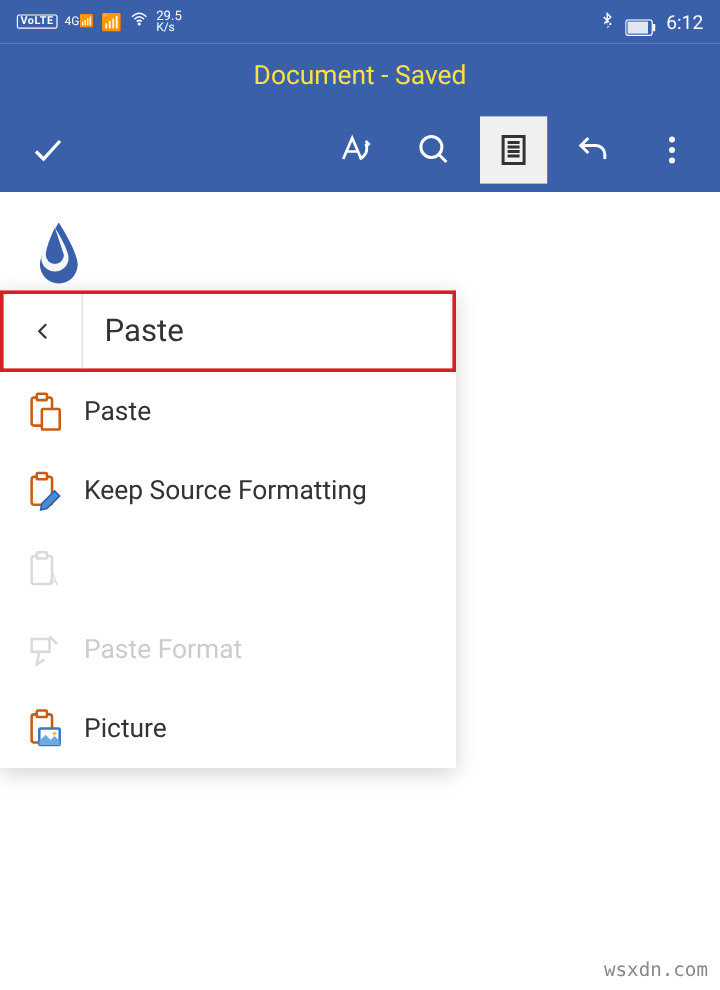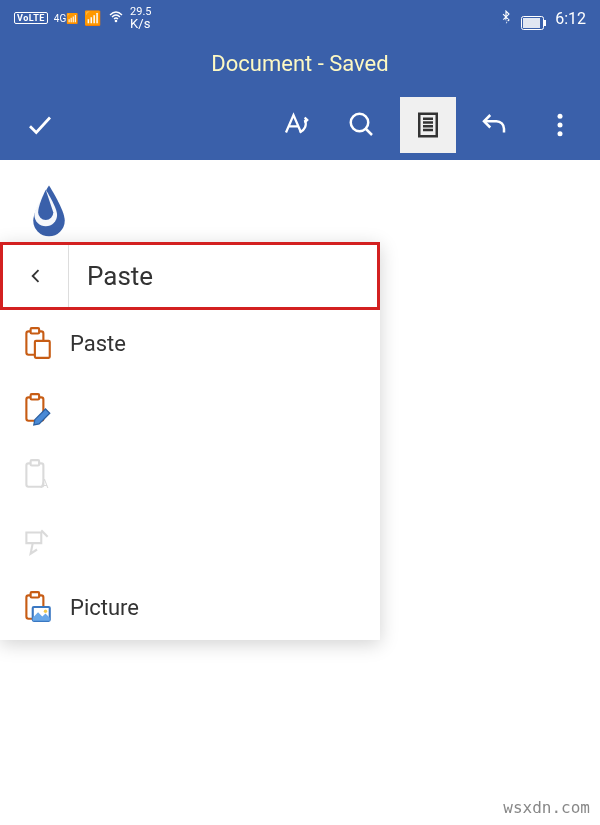--- a/index.html
+++ b/index.html
@@ -13,28 +13,28 @@
       align-items: center;
       justify-content: space-between;
       padding: 0 14px;
       font-size: 14px;
     }
     .status-left { display: flex; align-items: center; gap: 6px; }
     .volte-badge { border: 1px solid #fff; border-radius: 2px; font-size: 9px; padding: 0 2px; font-weight: bold; letter-spacing: .5px; }
     .sig-small { font-size: 10px; }
     .kbs { font-size: 11px; line-height: 1; text-align: left; }
     .kbs div:first-child { font-size: 11px; }
-    .kbs div:last-child { font-size: 13px; }
+    .kbs div:last-child { font-size: 10px; }
     .status-right { display: flex; align-items: center; gap: 8px; font-size: 16px; }
     .batt-wrap { display: flex; align-items: center; gap: 2px; margin-top: 10px; }
 
     .title-bar {
       height: 54px;
       background: #3a60aa;
-      color: #fef9c3;
+      color: #fde047;
       display: flex;
       align-items: center;
       justify-content: center;
       font-size: 22px;
     }
 
     .toolbar {
       height: 70px;
       background: #3a60aa;
       display: flex;
@@ -234,36 +234,38 @@
         </svg>
         <span class="item-label">Paste</span>
       </div>
 
       <div class="panel-item">
         <svg class="item-icon" viewBox="0 0 32 32">
           <rect x="6" y="5" width="16" height="22" rx="2" fill="none" stroke="#c75c14" stroke-width="2"></rect>
           <rect x="10" y="2" width="8" height="5" rx="1" fill="#fff" stroke="#c75c14" stroke-width="2"></rect>
           <path d="M14 26l10-10 4 4-10 10-5 1z" fill="#4a8ad6" stroke="#2b5fa0" stroke-width="1.2"></path>
         </svg>
+        <span class="item-label">Keep Source Formatting</span>
       </div>
 
       <div class="panel-item disabled">
         <svg class="item-icon" viewBox="0 0 32 32">
           <rect x="6" y="5" width="16" height="22" rx="2" fill="none" stroke="#888" stroke-width="2"></rect>
           <rect x="10" y="2" width="8" height="5" rx="1" fill="#fff" stroke="#888" stroke-width="2"></rect>
           <text x="19" y="28" font-size="12" fill="#888" font-family="serif">A</text>
         </svg>
       </div>
 
       <div class="panel-item disabled">
         <svg class="item-icon" viewBox="0 0 32 32">
           <path d="M6 8h14v10H6z" fill="none" stroke="#888" stroke-width="2"></path>
           <path d="M12 18l-2 10 6-4" fill="none" stroke="#888" stroke-width="2"></path>
           <path d="M20 6l6 6" stroke="#888" stroke-width="2"></path>
         </svg>
+        <span class="item-label">Paste Format</span>
       </div>
 
       <div class="panel-item">
         <svg class="item-icon" viewBox="0 0 32 32">
           <rect x="6" y="5" width="16" height="22" rx="2" fill="none" stroke="#c75c14" stroke-width="2"></rect>
           <rect x="10" y="2" width="8" height="5" rx="1" fill="#fff" stroke="#c75c14" stroke-width="2"></rect>
           <rect x="12" y="16" width="16" height="13" rx="1" fill="#fff" stroke="#3a78c2" stroke-width="2"></rect>
           <path d="M12 26l5-5 4 4 3-3 4 4v3H12z" fill="#6aa8e8"></path>
           <circle cx="24" cy="20" r="1.6" fill="#f2c94c"></circle>
         </svg>

